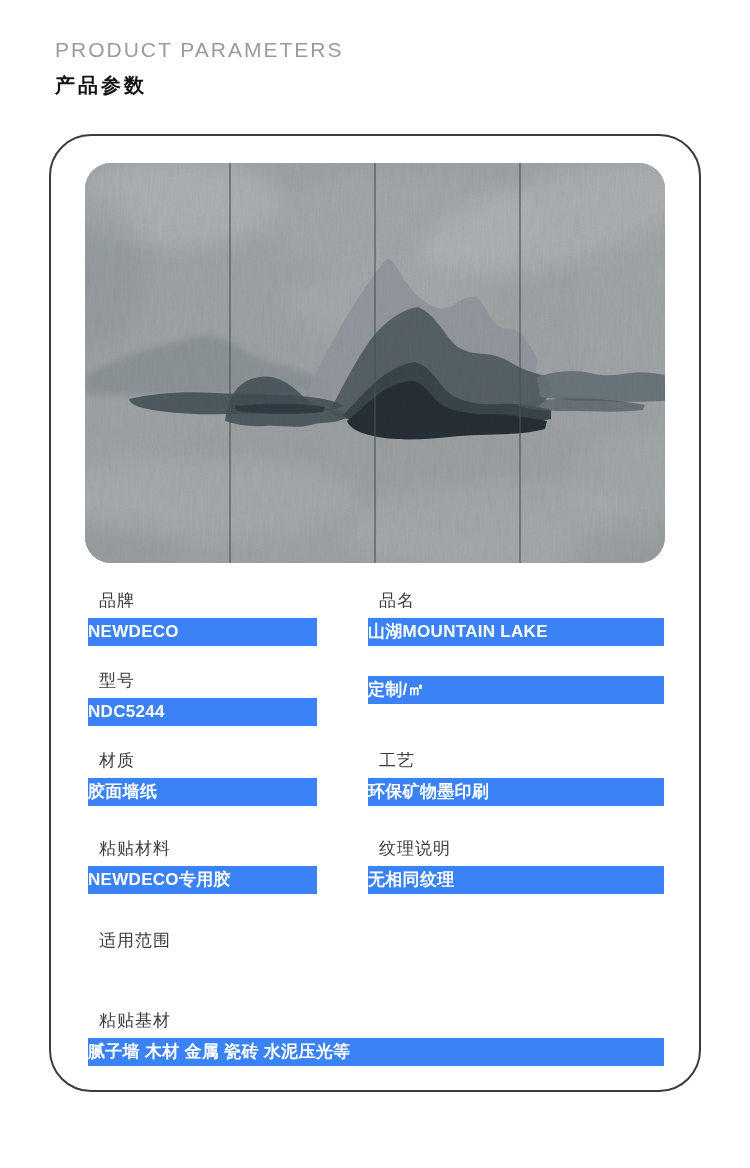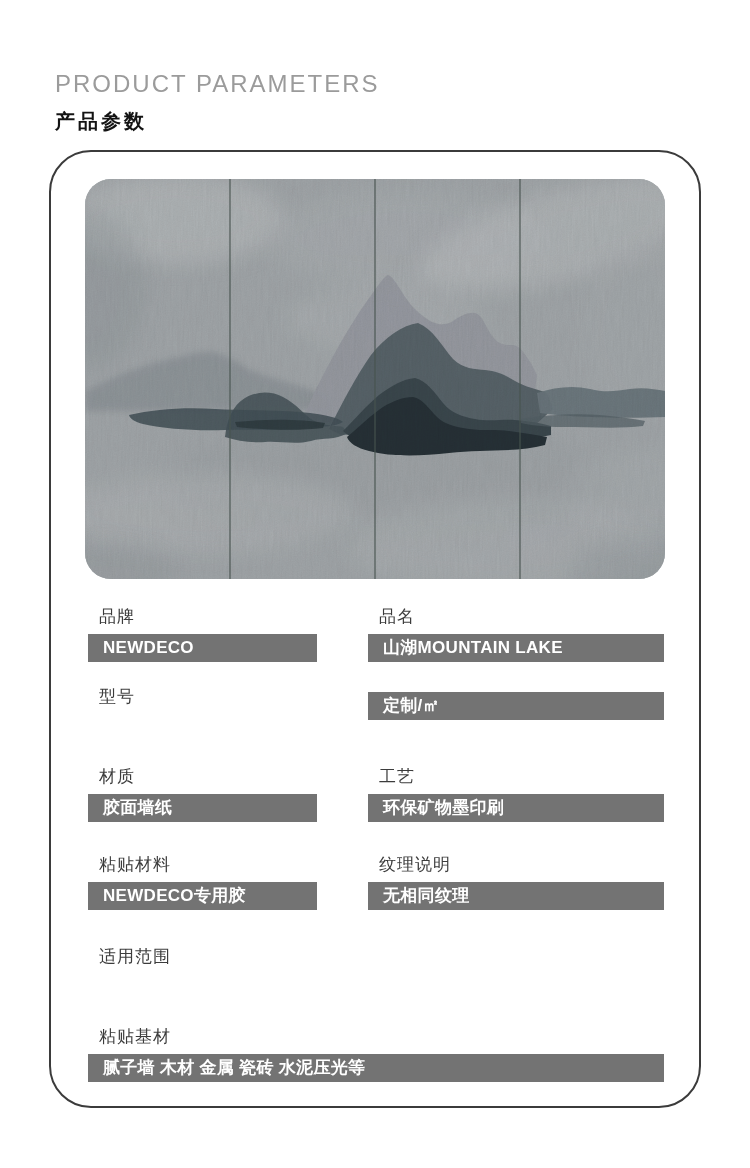--- a/index.html
+++ b/index.html
@@ -2,39 +2,39 @@
 <html><head>
 <meta charset="utf-8">
 <style>
   html,body{margin:0;padding:0;}
   body{
     width:750px;height:1168px;background:#ffffff;position:relative;
     font-family:"Liberation Sans","DejaVu Sans",sans-serif;
     -webkit-font-smoothing:antialiased;overflow:hidden;
   }
   .header{position:absolute;left:55px;top:38px;}
-  .title-en{font-size:24px;letter-spacing:2px;color:#9b9b9b;font-weight:400;margin-top:32px;}
+  .title-en{font-size:21px;letter-spacing:2px;color:#9b9b9b;font-weight:400;}
   .title-zh{font-size:20px;letter-spacing:3px;color:#131313;font-weight:700;margin-top:10px;}
   .card{
-    position:absolute;left:49px;top:150px;width:652px;height:958px;
+    position:absolute;left:49px;top:134px;width:652px;height:958px;
     border:2px solid #3b3b3b;border-radius:42px;background:#ffffff;box-sizing:border-box;
   }
   .artwork{
     position:absolute;left:34px;top:27px;width:580px;height:400px;
     border-radius:26px;overflow:hidden;background:#a9aeb1;
   }
   .artwork svg{display:block;width:100%;height:100%;}
   .param{position:absolute;}
   .param .label{
     font-size:17px;color:#3c3c3c;line-height:22px;padding-left:11px;
     white-space:nowrap;letter-spacing:1px;
   }
   .param .bar{
-    margin-top:6px;height:28px;line-height:28px;background:#737373;
-    color:#ffffff;font-size:17px;font-weight:700;padding-left:15px;
+    margin-top:6px;height:28px;line-height:28px;background:#3b82f6;
+    color:#ffffff;font-size:17px;font-weight:700;padding-left:0;
     letter-spacing:.3px;white-space:nowrap;box-sizing:border-box;overflow:hidden;
   }
 </style>
 </head>
 <body>
 
 <div class="page">
 
   <div class="header">
     <div class="title-en">PRODUCT PARAMETERS</div>
@@ -109,20 +109,21 @@
       <div class="label">品牌</div>
       <div class="bar">NEWDECO</div>
     </div>
     <div class="param" style="left:317px;top:454px;width:296px">
       <div class="label">品名</div>
       <div class="bar">山湖MOUNTAIN LAKE</div>
     </div>
 
     <div class="param" style="left:37px;top:534px;width:229px">
       <div class="label">型号</div>
+      <div class="bar">NDC5244</div>
     </div>
     <div class="param" style="left:317px;top:534px;width:296px">
       <div class="bar">定制/㎡</div>
     </div>
 
     <div class="param" style="left:317px;top:614px;width:296px">
       <div class="label">工艺</div>
       <div class="bar">环保矿物墨印刷</div>
     </div>
     <div class="param" style="left:37px;top:614px;width:229px">

